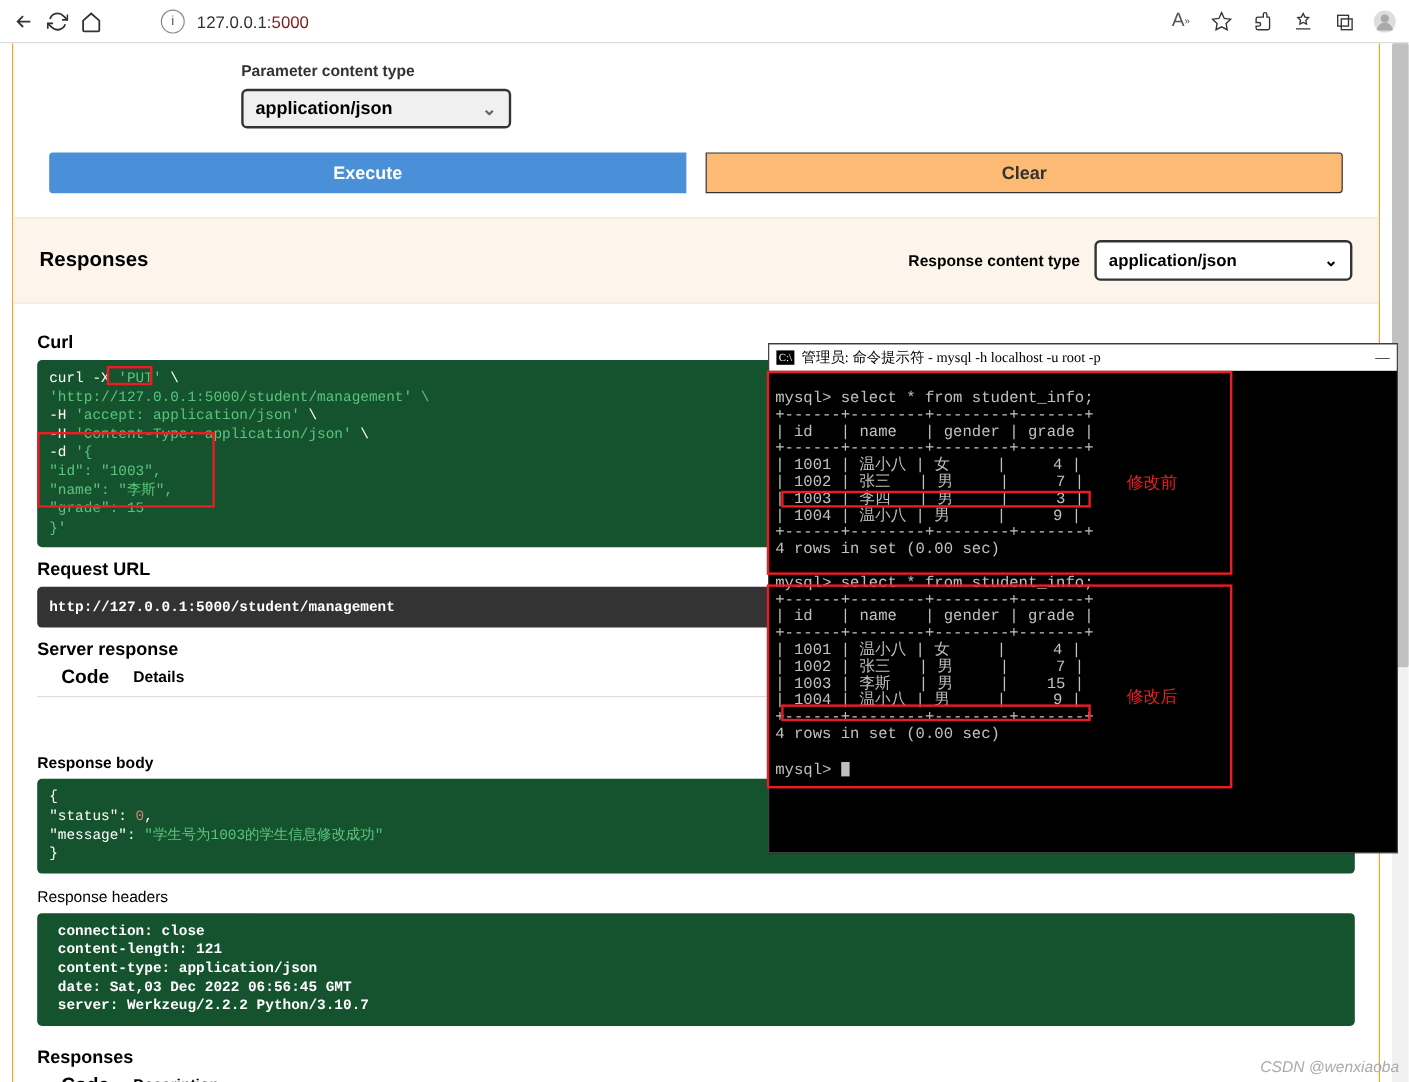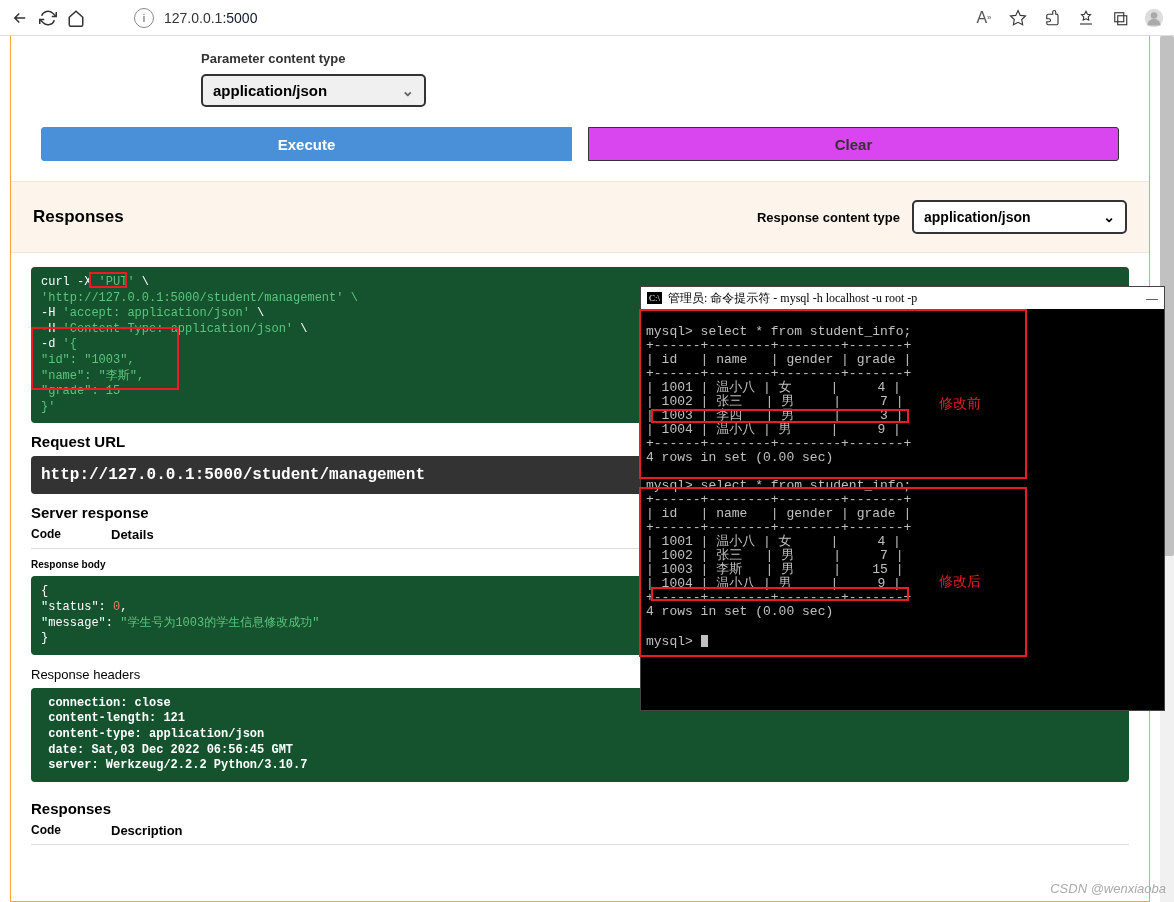--- a/index.html
+++ b/index.html
@@ -4,58 +4,58 @@
 <style>
 * { box-sizing: border-box; margin: 0; padding: 0; }
 body { font-family: Arial, sans-serif; background: #fff; width: 1174px; height: 902px; position: relative; overflow: hidden; }
 
 
 .browser-bar { height: 36px; display: flex; align-items: center; gap: 8px; padding: 0 10px; border-bottom: 1px solid #ddd; }
 .nav-icon { width: 20px; height: 20px; display: flex; align-items: center; justify-content: center; color: #555; }
 .url-wrap { flex: 1; display: flex; align-items: center; gap: 10px; padding: 2px 10px 2px 40px; }
 .url-info { width: 20px; height: 20px; border: 1px solid #888; border-radius: 50%; display: flex; align-items: center; justify-content: center; font-size: 11px; color: #555;}
 .url-text { color: #333; font-size: 14px; }
-.url-text .gray { color: #0f172a; }
+.url-text .gray { color: #7f1d1d; }
 .right-icons { display: flex; gap: 14px; }
 
 .page-body { position: absolute; top: 36px; left: 0; right: 14px; bottom: 0; overflow: hidden; }
 .scrollbar { position: absolute; right: 0; top: 36px; width: 14px; bottom: 0; background: #f1f1f1; }
 .scrollbar-thumb { width: 14px; height: 520px; background: #c1c1c1; position: absolute; top: 0; border-radius: 2px; }
 
 .orange-border { border: 1px solid #f7a431; border-top: none; min-height: 866px; margin: 0 10px; }
 
 .section { padding: 0 20px; }
 .param-label { font-size: 13px; font-weight: bold; color: #333; padding-top: 10px; }
 .content-type-select { margin-top: 8px; border: 2px solid #333; border-radius: 5px; background: #f0f0f0; width: 225px; height: 33px; display: flex; align-items: center; justify-content: space-between; padding: 0 10px; font-size: 15px; font-weight: bold; }
 .content-type-select .chev { color: #666; }
 
 .btns { display: flex; padding: 20px 30px; gap: 16px; }
 .btn { flex: 1; height: 34px; display: flex; align-items: center; justify-content: center; font-weight: bold; font-size: 15px; border-radius: 3px; }
 .btn-exec { background: #4a90d9; color: #fff; border: 1px solid #4a90d9; border-top-right-radius: 0; border-bottom-right-radius: 0; }
-.btn-clear { background: #d946ef; color: #333; border: 1px solid #333; border-top-left-radius: 0; border-bottom-left-radius: 0; }
+.btn-clear { background: #fdba74; color: #333; border: 1px solid #333; border-top-left-radius: 0; border-bottom-left-radius: 0; }
 
 .responses-bar { background: #fdf5ec; padding: 18px 22px; display: flex; align-items: center; justify-content: space-between; border-top: 1px solid #f0e6d8; border-bottom: 1px solid #f0e6d8; }
 .responses-title { font-size: 17px; font-weight: bold; }
 .rct { display: flex; align-items: center; gap: 12px; font-size: 13px; font-weight: bold; }
 .rct-select { border: 2px solid #333; border-radius: 5px; height: 34px; width: 215px; display: flex; align-items: center; justify-content: space-between; padding: 0 10px; font-size: 14px; font-weight: bold; background: #fff; }
 
 .bottom { padding: 14px 20px; }
 .sub-h { font-size: 15px; font-weight: bold; margin: 10px 0 6px; }
 .code-blk { background: #14532d; color: #fff; border-radius: 4px; padding: 8px 10px; font-family: "Courier New", monospace; font-size: 12px; line-height: 1.3; position: relative; }
 .code-blk .kw-g { color: #5bc47e; }
 .code-blk .kw-r { color: #e27b70; }
 .code-blk .kw-w { color: #fff; }
 .red-box { position: absolute; border: 2px solid #ed1c24; pointer-events: none; }
 .rb1 { left: 58px; top: 5px; width: 38px; height: 16px; }
 .rb2 { left: 0px; top: 60px; width: 148px; height: 63px; }
 
-.req-url-blk { background: #333; color: #fff; border-radius: 4px; padding: 10px; font-family: "Courier New", monospace; font-size: 16px; font-weight: bold; }
+.req-url-blk { background: #333; color: #fff; border-radius: 4px; padding: 10px; font-family: "Courier New", monospace; font-size: 12px; font-weight: bold; }
 
 .resp-row { display: flex; }
-.resp-code { width: 80px; font-size: 12px; }
+.resp-code { width: 80px; font-size: 16px; text-align: center; }
 .resp-det { flex: 1; }
 
 .hr-line { border-top: 1px solid #ddd; margin: 6px 0 10px; }
 
 
 .terminal-window { position: absolute; left: 640px; top: 286px; width: 525px; height: 425px; background: #000; color: #c0c0c0; font-family: "SimSun", "Courier New", monospace; font-size: 13px; border: 1px solid #444; }
 .term-title { background: #fff; color: #000; height: 22px; display: flex; align-items: center; gap: 6px; padding: 0 6px; font-family: "SimSun"; font-size: 12px; }
 .term-title .spacer { flex: 1; }
 .term-body { padding: 2px 5px; position: relative; line-height: 14px; white-space: pre; }
 .term-body .red-ann { color: #ed1c24; position: absolute; font-family: SimSun; font-size: 14px; }
@@ -146,20 +146,21 @@
       <div class="rct">
         <span>Response content type</span>
         <div class="rct-select">
           <span>application/json</span>
           <span class="chev">⌄</span>
         </div>
       </div>
     </div>
 
     <div class="bottom">
+      <div class="sub-h">Curl</div>
       <div class="code-blk" style="min-height:124px;">
 <span class="kw-w">curl -X </span><span class="kw-g">'PUT'</span><span class="kw-w"> \</span><br>
 <span class="kw-g">  'http://127.0.0.1:5000/student/management' \</span><br>
 <span class="kw-w">  -H </span><span class="kw-g">'accept: application/json'</span><span class="kw-w"> \</span><br>
 <span class="kw-w">  -H </span><span class="kw-g">'Content-Type: application/json'</span><span class="kw-w"> \</span><br>
 <span class="kw-w">  -d </span><span class="kw-g">'{</span><br>
 <span class="kw-g">  "id": "1003",</span><br>
 <span class="kw-g">  "name": "李斯",</span><br>
 <span class="kw-g">  "grade": 15</span><br>
 <span class="kw-g">}'</span>
@@ -171,21 +172,21 @@
       <div class="req-url-blk">http://127.0.0.1:5000/student/management</div>
 
       <div class="sub-h">Server response</div>
       <div class="resp-row" style="font-weight:bold; font-size:13px;">
         <div class="resp-code">Code</div>
         <div class="resp-det">Details</div>
       </div>
       <div class="hr-line"></div>
       <div class="resp-row">
         <div class="resp-det">
-          <div style="font-weight:bold; font-size:10px; margin-bottom:6px;">Response body</div>
+          <div style="font-weight:bold; font-size:13px; margin-bottom:6px;margin-top:37px;">Response body</div>
           <div class="code-blk">
 <span class="kw-w">{</span><br>
 <span class="kw-w">  "status"</span><span class="kw-w">: </span><span class="kw-r">0</span><span class="kw-w">,</span><br>
 <span class="kw-w">  "message"</span><span class="kw-w">: </span><span class="kw-g">"学生号为1003的学生信息修改成功"</span><br>
 <span class="kw-w">}</span>
           </div>
           <div style="font-weight:normal; font-size:13px; margin:12px 0 6px;">Response headers</div>
           <div class="code-blk" style="white-space:pre; font-weight:bold;"> connection: close 
  content-length: 121 
  content-type: application/json 

